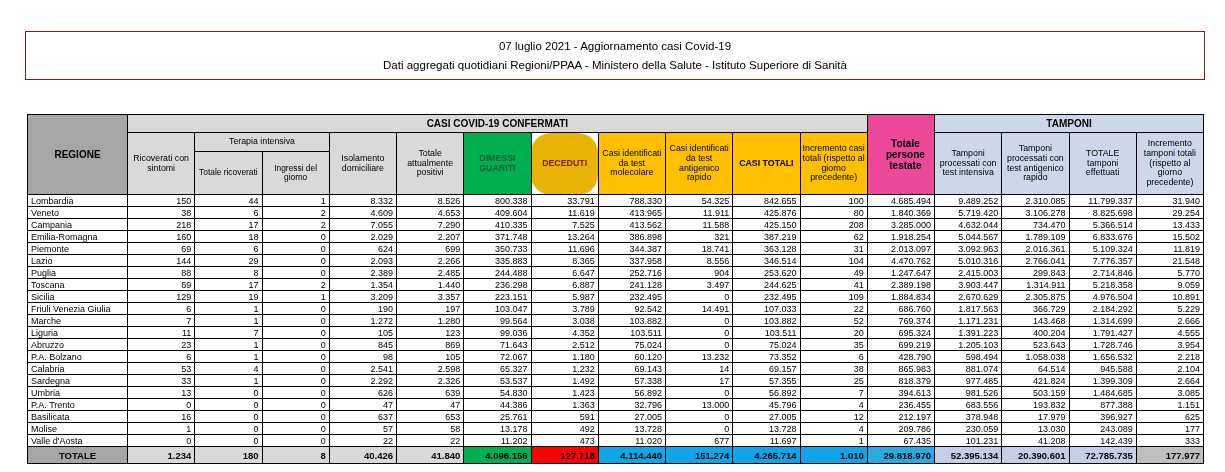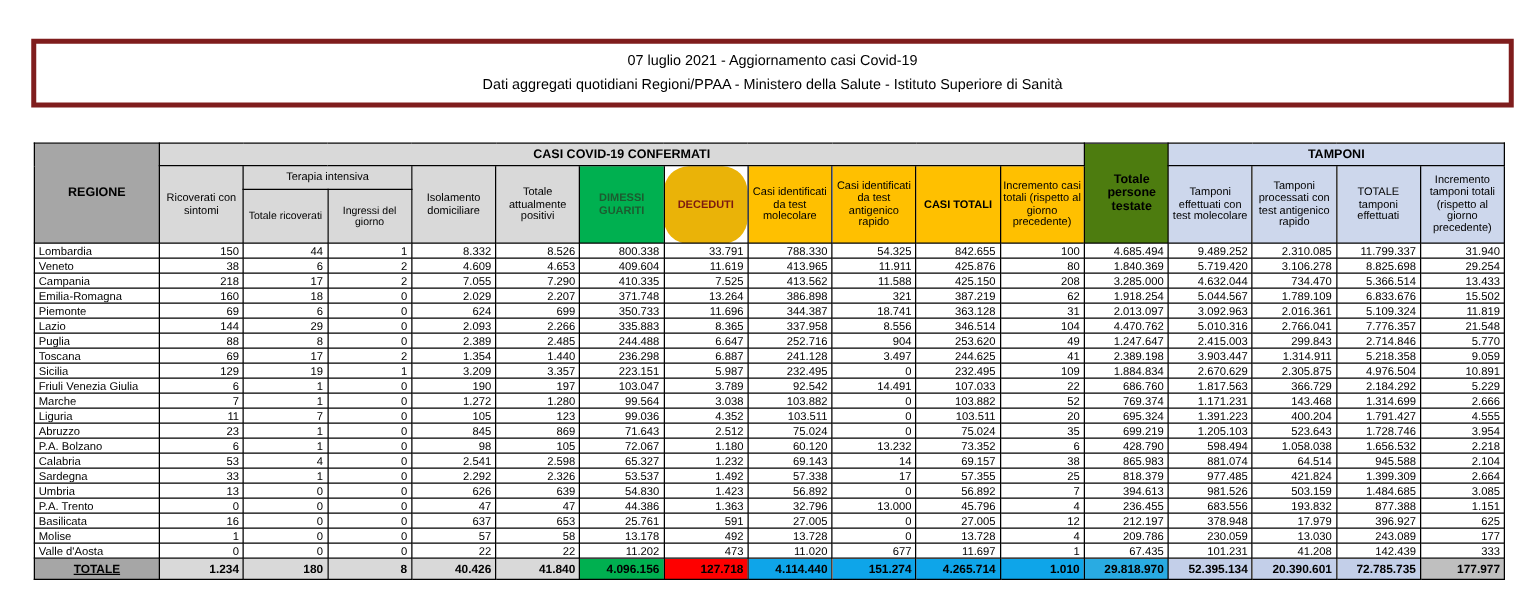--- a/index.html
+++ b/index.html
@@ -1,47 +1,47 @@
 <!DOCTYPE html>
 <html><head>
 <meta charset="utf-8">
 <style>
   html,body{margin:0;padding:0;background:#ffffff;overflow:hidden;}
   body{width:1225px;height:472px;position:relative;font-family:"Liberation Sans",sans-serif;color:#000;}
   .title-box{
     position:absolute;left:25px;top:31px;width:1178px;height:47px;
-    border:4px solid #7f1d1d;display:flex;flex-direction:column;
+    border:1px solid #7f1d1d;display:flex;flex-direction:column;
     justify-content:space-evenly;align-items:center;font-size:11.5px;
   }
   table{
     position:absolute;left:27px;top:114px;width:1177px;
     border-collapse:collapse;table-layout:fixed;
   }
   th,td{border:1px solid #000;overflow:hidden;}
   th{
     background:#D9D9D9;font-weight:normal;font-size:8.4px;line-height:1.12;
     padding:1px;vertical-align:middle;text-align:center;white-space:normal;
   }
   tr.band-row th{height:15px;font-size:10px;font-weight:bold;}
   tr.ti-row th{height:16px;font-size:8.8px;}
   tr.leaf-row th{height:40px;}
   th.regione{background:#A6A6A6;font-size:10px;font-weight:bold;}
   th.h-green{background:#00B050;color:#1c5c30;font-weight:bold;}
   th.h-red{background:#eab308;color:#7c1a10;font-weight:bold;border-radius:20px;}
   th.h-yel{background:#FFC000;margin-left:20px;}
   th.h-yel-b{background:#FFC000;font-weight:bold;}
-  th.h-cyan{background:#4d7c0f;padding-left:10px;}
+  th.h-cyan{background:#ec4899;padding-left:10px;}
   th.h-lav{background:#CDD7EC;}
   td{
     background:#fff;font-size:9px;height:11px;line-height:10px;
     text-align:right;padding:0 3px 0 0;white-space:nowrap;
   }
   td.region{text-align:left;padding:0 0 0 3px;}
   tr.total td{font-weight:bold;height:16px;font-size:9.5px;line-height:15px;}
-  tr.total td.region{background:#A6A6A6;text-align:center;padding:0;text-decoration:underline;}
+  tr.total td.region{background:#A6A6A6;text-align:center;padding:0;}
   td.t-gray{background:#D9D9D9;}
   td.t-green{background:#00B050;}
   td.t-red{background:#FE0000;}
   td.t-yel{background:#0ea5e9;}
   td.t-cyan{background:#29ABE2;}
   td.t-lav{background:#C3CFE9;}
   td.t-gray2{background:#BFBFBF;margin-top:22px;}
 </style>
 </head>
 <body>
@@ -67,21 +67,21 @@
       <th rowspan="2">Ricoverati con sintomi</th>
       <th colspan="2">Terapia intensiva</th>
       <th rowspan="2">Isolamento domiciliare</th>
       <th rowspan="2">Totale attualmente positivi</th>
       <th rowspan="2" class="h-green">DIMESSI GUARITI</th>
       <th rowspan="2" class="h-red">DECEDUTI</th>
       <th rowspan="2" class="h-yel">Casi identificati da test molecolare</th>
       <th rowspan="2" class="h-yel">Casi identificati da test antigenico rapido</th>
       <th rowspan="2" class="h-yel-b">CASI TOTALI</th>
       <th rowspan="2" class="h-yel">Incremento casi totali (rispetto al giorno precedente)</th>
-      <th rowspan="2" class="h-lav">Tamponi effettuati con test molecolare</th>
+      <th rowspan="2" class="h-lav">Tamponi processati con test intensiva</th>
       <th rowspan="2" class="h-lav">Tamponi processati con test antigenico rapido</th>
       <th rowspan="2" class="h-lav">TOTALE tamponi effettuati</th>
       <th rowspan="2" class="h-lav">Incremento tamponi totali (rispetto al giorno precedente)</th>
     </tr>
     <tr class="leaf-row">
       <th>Totale ricoverati</th>
       <th>Ingressi del giorno</th>
     </tr>
   </thead>
   <tbody>

